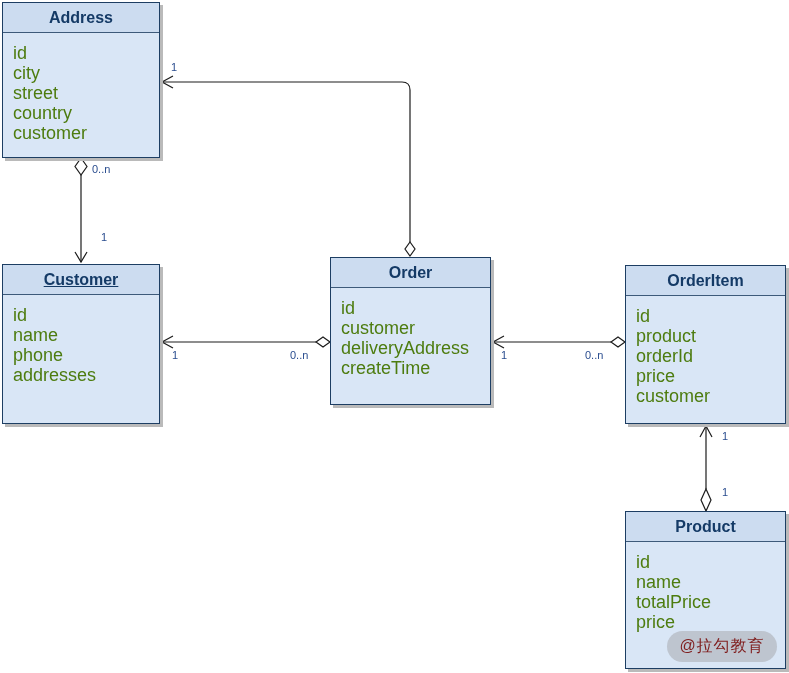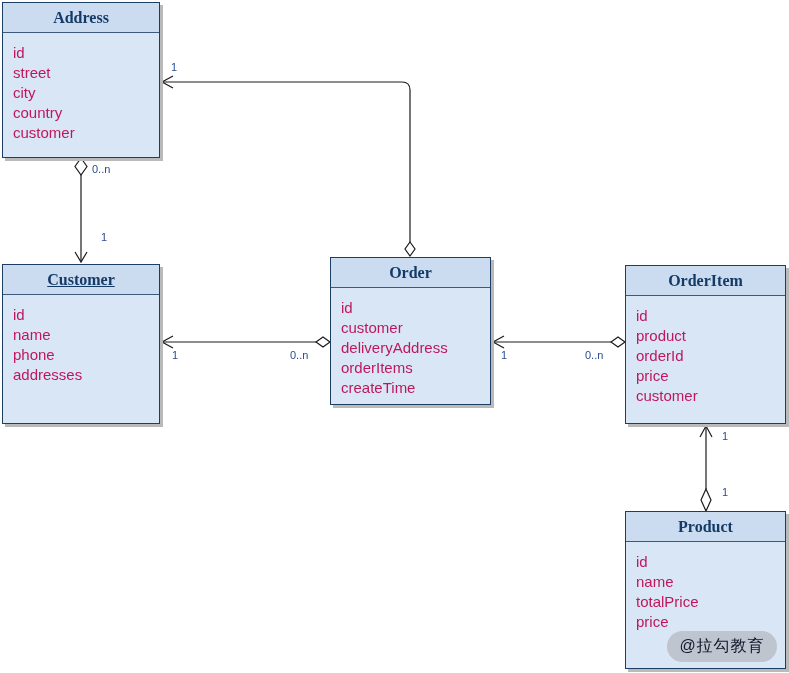--- a/index.html
+++ b/index.html
@@ -27,46 +27,45 @@
   .entity-header {
     height: 30px;
     background: #ccdcf0;
     border-bottom: 1px solid #3d5a7a;
     display: flex;
     align-items: center;
     justify-content: center;
     font-size: 16px;
     font-weight: bold;
     color: #143a66;
-    font-family: Liberation Serif, serif;
   }
   .entity-header.underline .title-text { text-decoration: underline; }
   .entity-body {
     padding: 10px 10px 0 10px;
-    font-size: 15px;
-    color: #be185d;
+    font-size: 18px;
+    color: #4d7c0f;
     line-height: 20px;
   }
   .field-row { height: 20px; white-space: nowrap; }
   .mult-label {
     position: absolute;
     font-size: 11px;
     color: #2a4d8f;
     line-height: 12px;
     white-space: nowrap;
   }
   .watermark {
     position: absolute;
     left: 667px;
     top: 631px;
     width: 110px;
     height: 31px;
     border-radius: 16px;
     background: rgba(172, 176, 182, 0.62);
-    color: #0f172a;
+    color: #7f1d1d;
     font-size: 16px;
     display: flex;
     align-items: center;
     justify-content: center;
     letter-spacing: 1px;
   }
 </style>
 </head>
 <body>
 
@@ -104,22 +103,22 @@
   <span class="mult-label" style="left:585px; top:349px;">0..n</span>
   <span class="mult-label" style="left:722px; top:430px;">1</span>
   <span class="mult-label" style="left:722px; top:486px;">1</span>
 
   <div class="entity" style="left:2px; top:2px; width:158px; height:156px;">
     <div class="entity-header">
       <span class="title-text">Address</span>
     </div>
     <div class="entity-body">
       <div class="field-row">id</div>
+      <div class="field-row">city</div>
       <div class="field-row">street</div>
-      <div class="field-row">city</div>
       <div class="field-row">country</div>
       <div class="field-row">customer</div>
     </div>
   </div>
 
   <div class="entity" style="left:2px; top:264px; width:158px; height:160px;">
     <div class="entity-header underline">
       <span class="title-text">Customer</span>
     </div>
     <div class="entity-body">
@@ -131,21 +130,20 @@
   </div>
 
   <div class="entity" style="left:330px; top:257px; width:161px; height:148px;">
     <div class="entity-header">
       <span class="title-text">Order</span>
     </div>
     <div class="entity-body">
       <div class="field-row">id</div>
       <div class="field-row">customer</div>
       <div class="field-row">deliveryAddress</div>
-      <div class="field-row">orderItems</div>
       <div class="field-row">createTime</div>
     </div>
   </div>
 
   <div class="entity" style="left:625px; top:265px; width:161px; height:159px;">
     <div class="entity-header">
       <span class="title-text">OrderItem</span>
     </div>
     <div class="entity-body">
       <div class="field-row">id</div>

